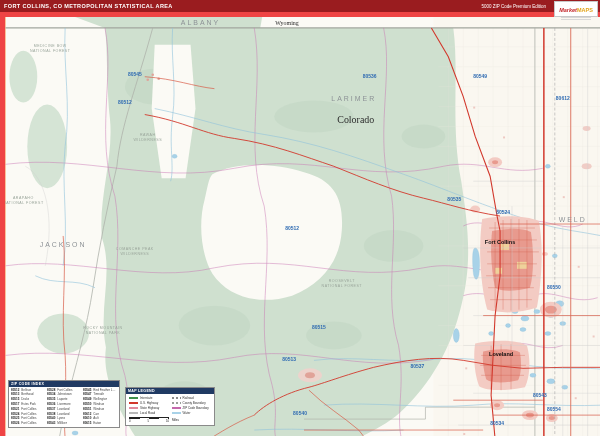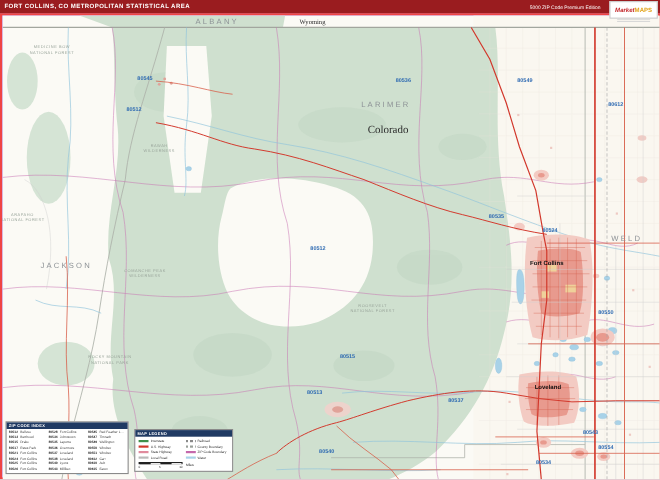--- a/index.html
+++ b/index.html
@@ -15,21 +15,21 @@
   
   .logo{position:absolute;top:1px;right:2px;width:44px;height:16px;background:#fff;
         border:1px solid #c9c9c9;z-index:7;display:flex;flex-direction:column;
         align-items:center;justify-content:center;box-sizing:border-box}
   .lg1{color:#c3272b;font-weight:bold;font-style:italic;font-size:5.5px}
   .lg2{color:#e2a41b;font-weight:bold;font-size:5.5px}
   .logo-lines i{display:block;width:30px;height:1px;background:#d8d8d8;margin-top:1px}
 
   
   .map-frame{position:absolute;top:12px;left:0;width:600px;height:424px;
-             border:2px solid #ef4444;box-sizing:border-box;background:#c4b5fd}
+             border:5px solid #ef4444;box-sizing:border-box;background:#f97316}
   .map-frame svg{position:absolute;top:0;left:0}
 
   
   .zip-label{font-family:"Liberation Sans",sans-serif;font-size:5px;font-weight:bold;
              fill:#2e6ab2;text-anchor:middle}
   .county-label{font-family:"Liberation Sans",sans-serif;fill:#8d9296;letter-spacing:2px;
                 text-anchor:middle;font-size:7px}
   .state-label{font-family:"Liberation Serif",serif;fill:#2b2b2b;text-anchor:middle}
   .place-label{font-family:"Liberation Sans",sans-serif;font-weight:bold;fill:#111;
                text-anchor:middle;font-size:5.5px}

